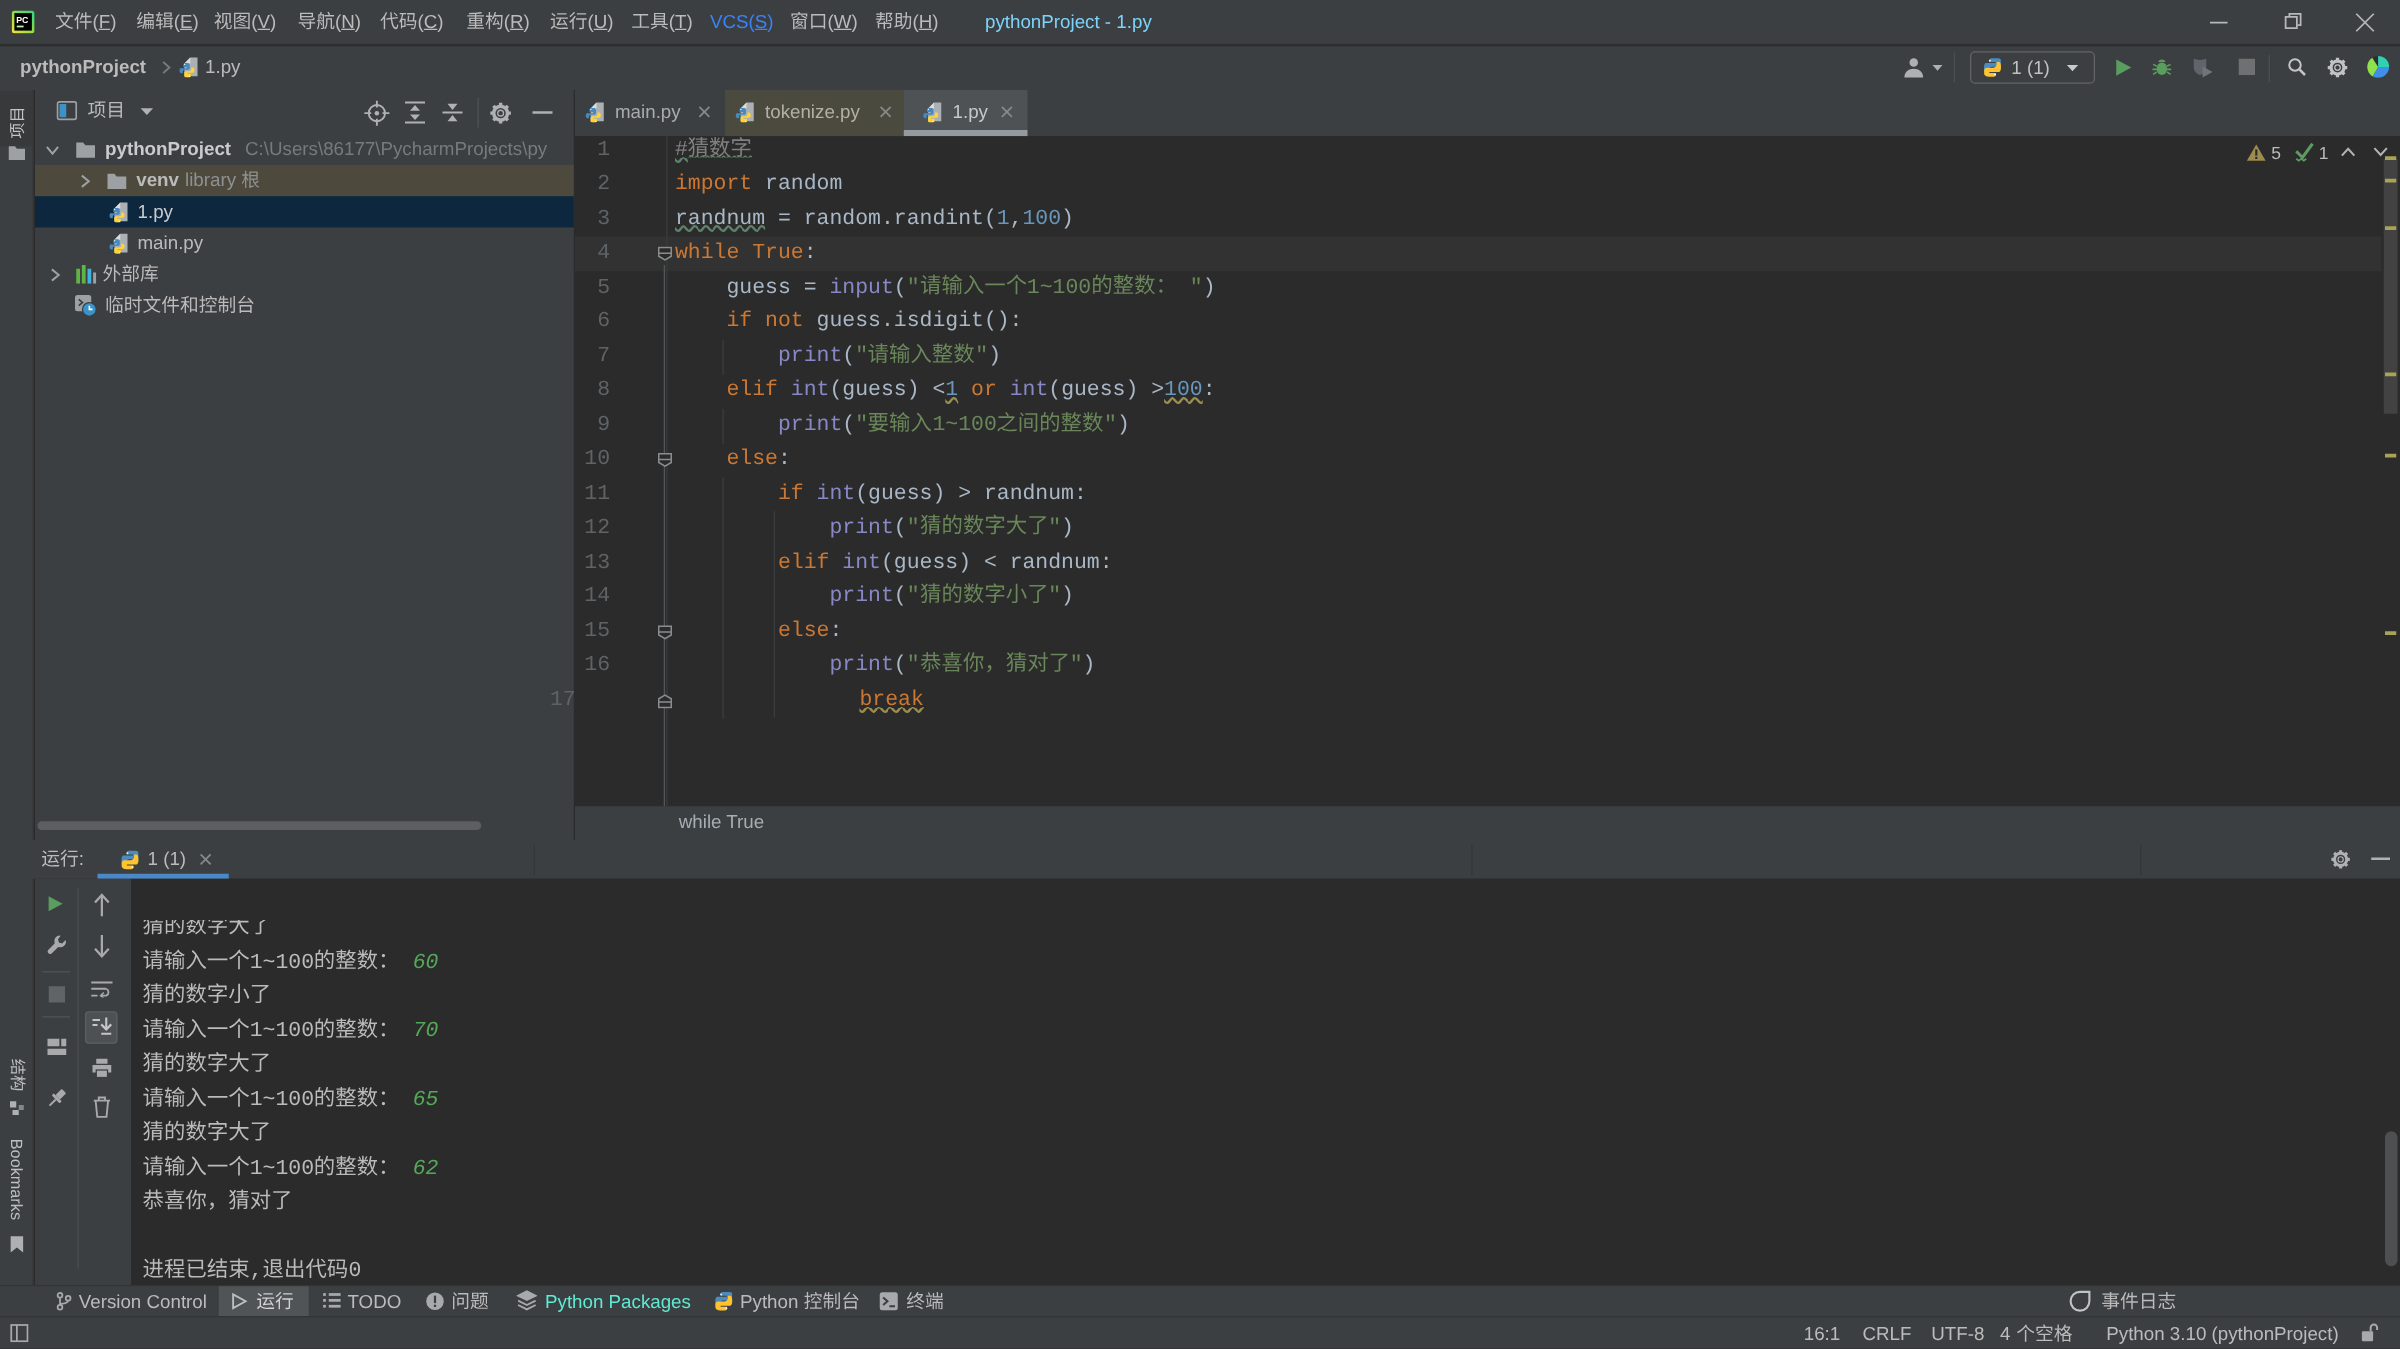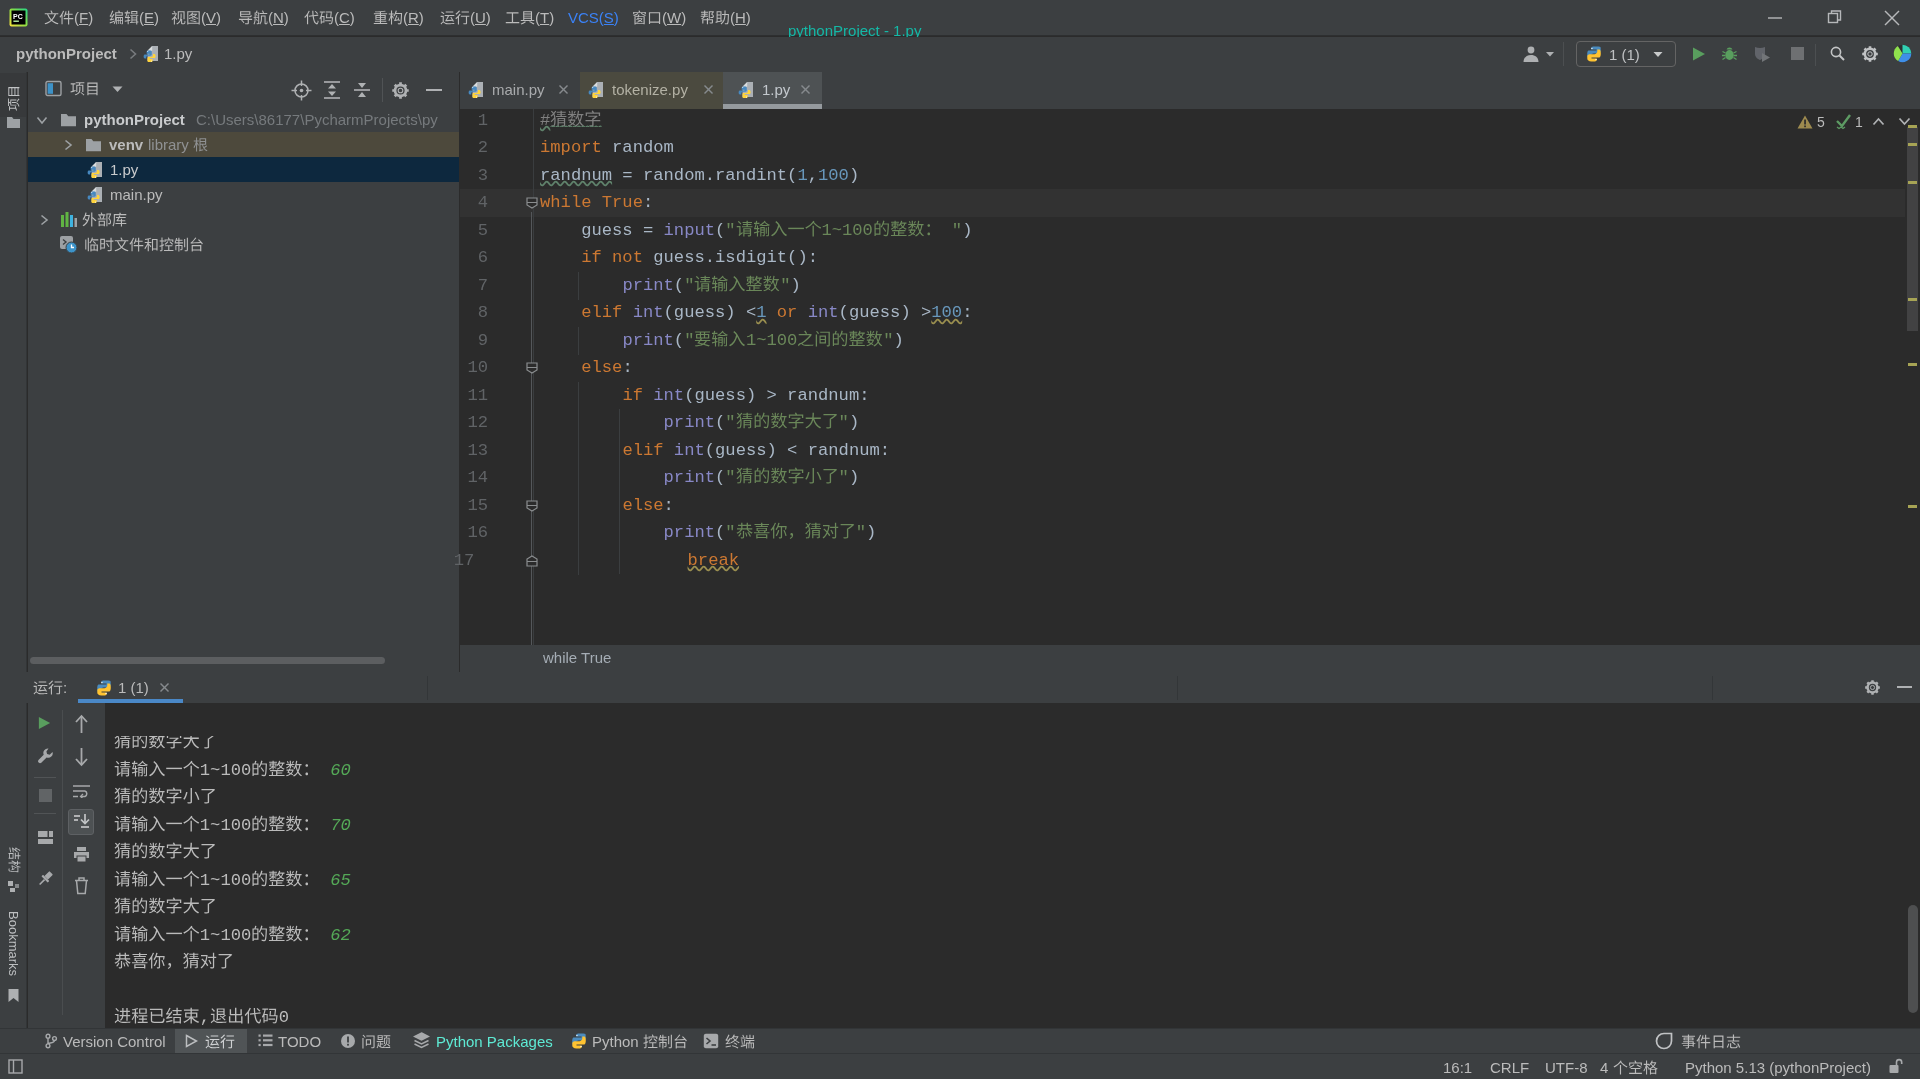--- a/index.html
+++ b/index.html
@@ -159,21 +159,21 @@
         <use href="#u7A97"></use>
         <use href="#u53E3" x="1000"></use>
       </g>
     </svg>(<span style="text-decoration:underline">W</span>)</div>
 <div class="abs" style="left:700px;top:9px;font-size:15px;color:#bbbbbb;"><svg class="z" viewBox="0 -880 2000 1000" width="2em" height="1em">
       <g transform="scale(1,-1)" fill="currentColor">
         <use href="#u5E2E"></use>
         <use href="#u52A9" x="1000"></use>
       </g>
     </svg>(<span style="text-decoration:underline">H</span>)</div>
-<div class="abs" style="left:788px;top:22px;font-size:15px;color:#14b8a6;text-decoration:underline;">pythonProject - 1.py</div>
+<div class="abs" style="left:788px;top:9px;font-size:15px;color:#7dd3fc;">pythonProject - 1.py</div>
 <svg class="abs" style="left:1765px;top:8px" width="150" height="20" viewBox="0 0 150 20">
 <g stroke="#b6b8ba" stroke-width="1.4" fill="none">
 <line x1="3" y1="10" x2="17" y2="10"></line>
 <rect x="63.5" y="5.5" width="9" height="9"></rect>
       <path d="M66.5 5.5 v-2.5 h9 v9 h-2.5"></path>
 <line x1="120" y1="3" x2="134" y2="17"></line>
       <line x1="134" y1="3" x2="120" y2="17"></line>
 </g>
   </svg>
 <div class="abs" style="left:0;top:37px;width:1920px;height:35px;background:#3c3f41;"></div>
@@ -465,21 +465,21 @@
 <div class="abs mono" style="left:440px;top:271.75px;width:48px;height:28px;line-height:27.5px;font-size:17.16px;color:#606366;text-align:right;">7</div>
 <div class="abs mono" style="left:440px;top:299.25px;width:48px;height:28px;line-height:27.5px;font-size:17.16px;color:#606366;text-align:right;">8</div>
 <div class="abs mono" style="left:440px;top:326.75px;width:48px;height:28px;line-height:27.5px;font-size:17.16px;color:#606366;text-align:right;">9</div>
 <div class="abs mono" style="left:440px;top:354.25px;width:48px;height:28px;line-height:27.5px;font-size:17.16px;color:#606366;text-align:right;">10</div>
 <div class="abs mono" style="left:440px;top:381.75px;width:48px;height:28px;line-height:27.5px;font-size:17.16px;color:#606366;text-align:right;">11</div>
 <div class="abs mono" style="left:440px;top:409.25px;width:48px;height:28px;line-height:27.5px;font-size:17.16px;color:#606366;text-align:right;">12</div>
 <div class="abs mono" style="left:440px;top:436.75px;width:48px;height:28px;line-height:27.5px;font-size:17.16px;color:#606366;text-align:right;">13</div>
 <div class="abs mono" style="left:440px;top:464.25px;width:48px;height:28px;line-height:27.5px;font-size:17.16px;color:#606366;text-align:right;">14</div>
 <div class="abs mono" style="left:440px;top:491.75px;width:48px;height:28px;line-height:27.5px;font-size:17.16px;color:#606366;text-align:right;">15</div>
 <div class="abs mono" style="left:440px;top:519.25px;width:48px;height:28px;line-height:27.5px;font-size:17.16px;color:#606366;text-align:right;">16</div>
-<div class="abs mono" style="left:440px;top:546.75px;width:48px;height:28px;line-height:27.5px;font-size:17.16px;color:#606366;text-align:center;">17</div>
+<div class="abs mono" style="left:440px;top:546.75px;width:48px;height:28px;line-height:27.5px;font-size:17.16px;color:#606366;text-align:left;">17</div>
 <svg class="abs" style="left:526px;top:197.00px" width="12" height="12" viewBox="0 0 12 12">
     <path d="M1 1 V8 L6 11 L11 8 V1 z M1 5.5 h10" fill="#2b2b2b" stroke="#8a8d8f" stroke-width="1.2"></path>
   </svg>
 <svg class="abs" style="left:526px;top:362.00px" width="12" height="12" viewBox="0 0 12 12">
     <path d="M1 1 V8 L6 11 L11 8 V1 z M1 5.5 h10" fill="#2b2b2b" stroke="#8a8d8f" stroke-width="1.2"></path>
   </svg>
 <svg class="abs" style="left:526px;top:499.50px" width="12" height="12" viewBox="0 0 12 12">
     <path d="M1 1 V8 L6 11 L11 8 V1 z M1 5.5 h10" fill="#2b2b2b" stroke="#8a8d8f" stroke-width="1.2"></path>
   </svg>
 <svg class="abs" style="left:526px;top:554.50px" width="12" height="12" viewBox="0 0 12 12">
@@ -936,16 +936,16 @@
 <div class="abs" style="left:1443px;top:1059px;font-size:15px;color:#bbbbbb;">16:1</div>
 <div class="abs" style="left:1490px;top:1059px;font-size:15px;color:#bbbbbb;">CRLF</div>
 <div class="abs" style="left:1545px;top:1059px;font-size:15px;color:#bbbbbb;">UTF-8</div>
 <div class="abs" style="left:1600px;top:1059px;font-size:15px;color:#bbbbbb;">4 <svg class="z" viewBox="0 -880 3000 1000" width="3em" height="1em">
       <g transform="scale(1,-1)" fill="currentColor">
         <use href="#u4E2A"></use>
         <use href="#u7A7A" x="1000"></use>
         <use href="#u683C" x="2000"></use>
       </g>
     </svg></div>
-<div class="abs" style="left:1685px;top:1059px;font-size:15px;color:#bbbbbb;">Python 5.13 (pythonProject)</div>
+<div class="abs" style="left:1685px;top:1059px;font-size:15px;color:#bbbbbb;">Python 3.10 (pythonProject)</div>
 <svg class="abs" style="left:1888px;top:1058px" width="15" height="16" viewBox="0 0 15 16">
 <rect x="1.5" y="7" width="9" height="8" rx="1" fill="#a7a9ab"></rect>
 <path d="M8.5 7 V4.2 a2.6 2.6 0 0 1 5.2 0 V6" stroke="#a7a9ab" stroke-width="1.6" fill="none"></path>
   </svg>
 </body></html>

